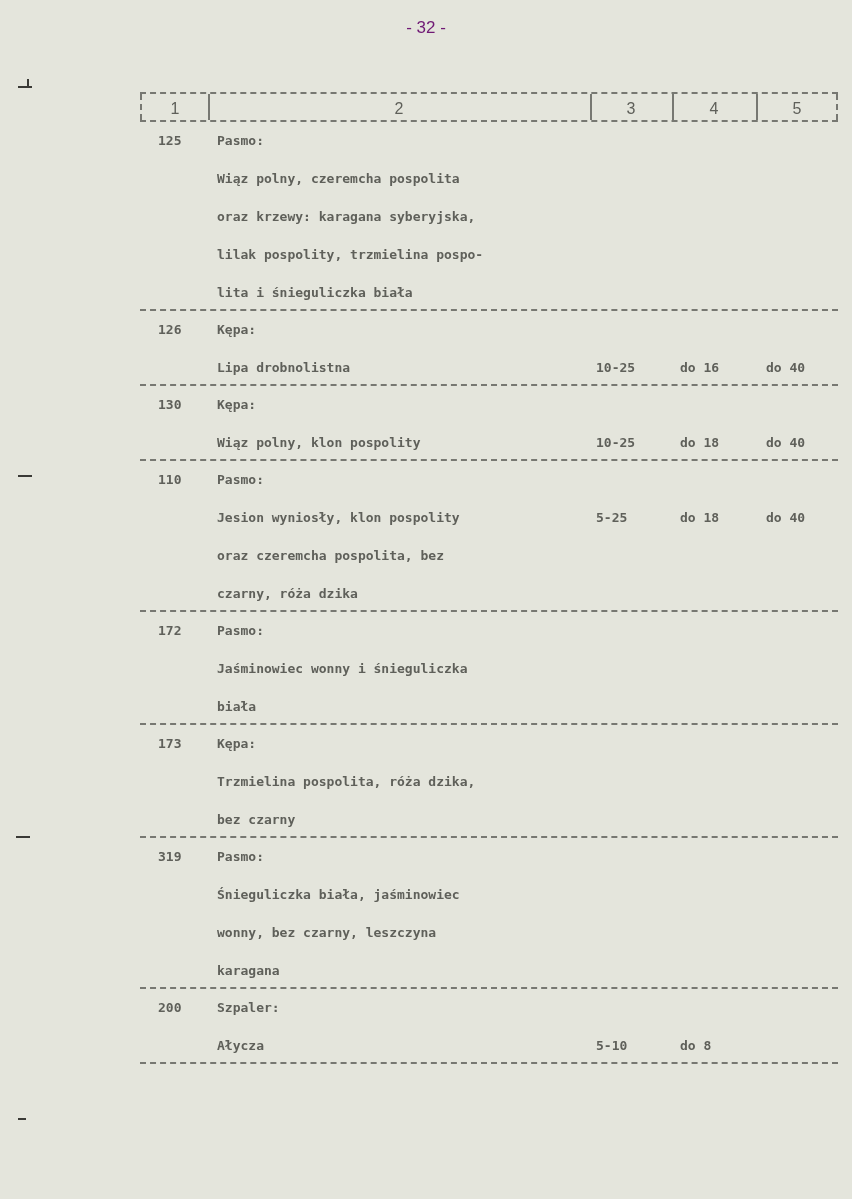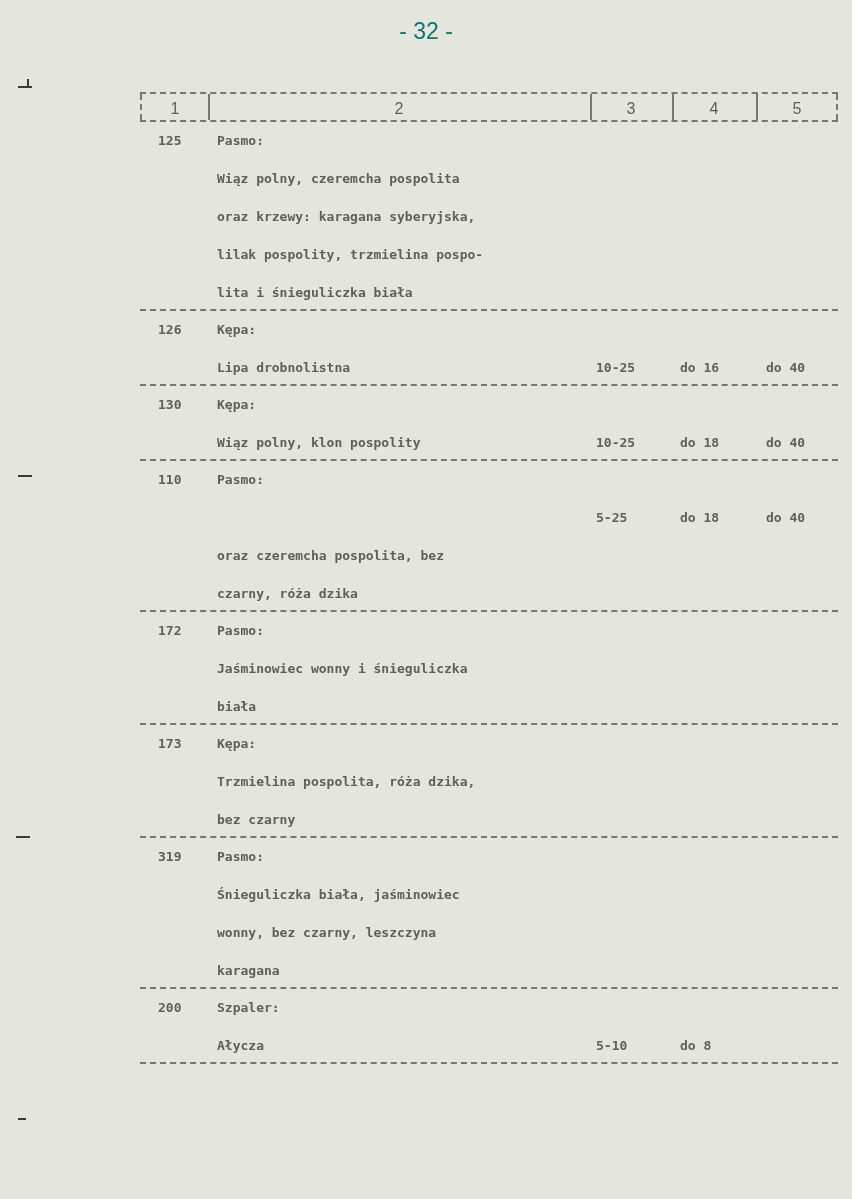--- a/index.html
+++ b/index.html
@@ -6,21 +6,21 @@
   body {
     width: 852px; height: 1199px;
     background: #e4e5dc;
     position: relative; overflow: hidden;
     font-family: "DejaVu Sans Mono", "Liberation Mono", monospace;
     color: #5f605a;
   }
   .page-number {
     position: absolute; top: 18px; left: 0; width: 852px;
     text-align: center; font-family: "Liberation Sans", sans-serif;
-    font-size: 23px; color: #0f766e;
+    font-size: 17px; color: #701a75;
   }
   .mark { position: absolute; width: 14px; height: 2px; background: #3a3a36; }
   .mark.v::after { content:""; position:absolute; left:9px; top:-7px; width:2px; height:8px; background:#3a3a36; }
 
   .table { position: absolute; left: 140px; width: 698px; top: 92px; }
   .dash { height: 0; border-top: 2px dashed #777872; }
 
   .header-row { position: relative; height: 26px; border-left: 2px dashed #777872; border-right: 2px dashed #777872; }
   .hcell { position: absolute; top: 0; height: 26px; font-family: "Liberation Sans", sans-serif; font-size: 16px; text-align: center; line-height: 30px; }
   .hsep { position: absolute; top: 0; width: 0; height: 26px; border-left: 2px solid #777872; }
@@ -74,21 +74,21 @@
   <div class="dash"></div>
 
   <div class="entry">
     <div class="line"><span class="num">130</span><span class="txt">Kępa:</span></div>
     <div class="line" style="height:24px;"><span class="txt">Wiąz polny, klon pospolity</span><span class="c3">10-25</span><span class="c4">do 18</span><span class="c5">do 40</span></div>
   </div>
   <div class="dash"></div>
 
   <div class="entry">
     <div class="line"><span class="num">110</span><span class="txt">Pasmo:</span></div>
-    <div class="line"><span class="c3">5-25</span><span class="c4">do 18</span><span class="c5">do 40</span></div>
+    <div class="line"><span class="txt">Jesion wyniosły, klon pospolity</span><span class="c3">5-25</span><span class="c4">do 18</span><span class="c5">do 40</span></div>
     <div class="line"><span class="txt">oraz czeremcha pospolita, bez</span></div>
     <div class="line" style="height:24px;"><span class="txt">czarny, róża dzika</span></div>
   </div>
   <div class="dash"></div>
 
   <div class="entry">
     <div class="line"><span class="num">172</span><span class="txt">Pasmo:</span></div>
     <div class="line"><span class="txt">Jaśminowiec wonny i śnieguliczka</span></div>
     <div class="line" style="height:24px;"><span class="txt">biała</span></div>
   </div>

